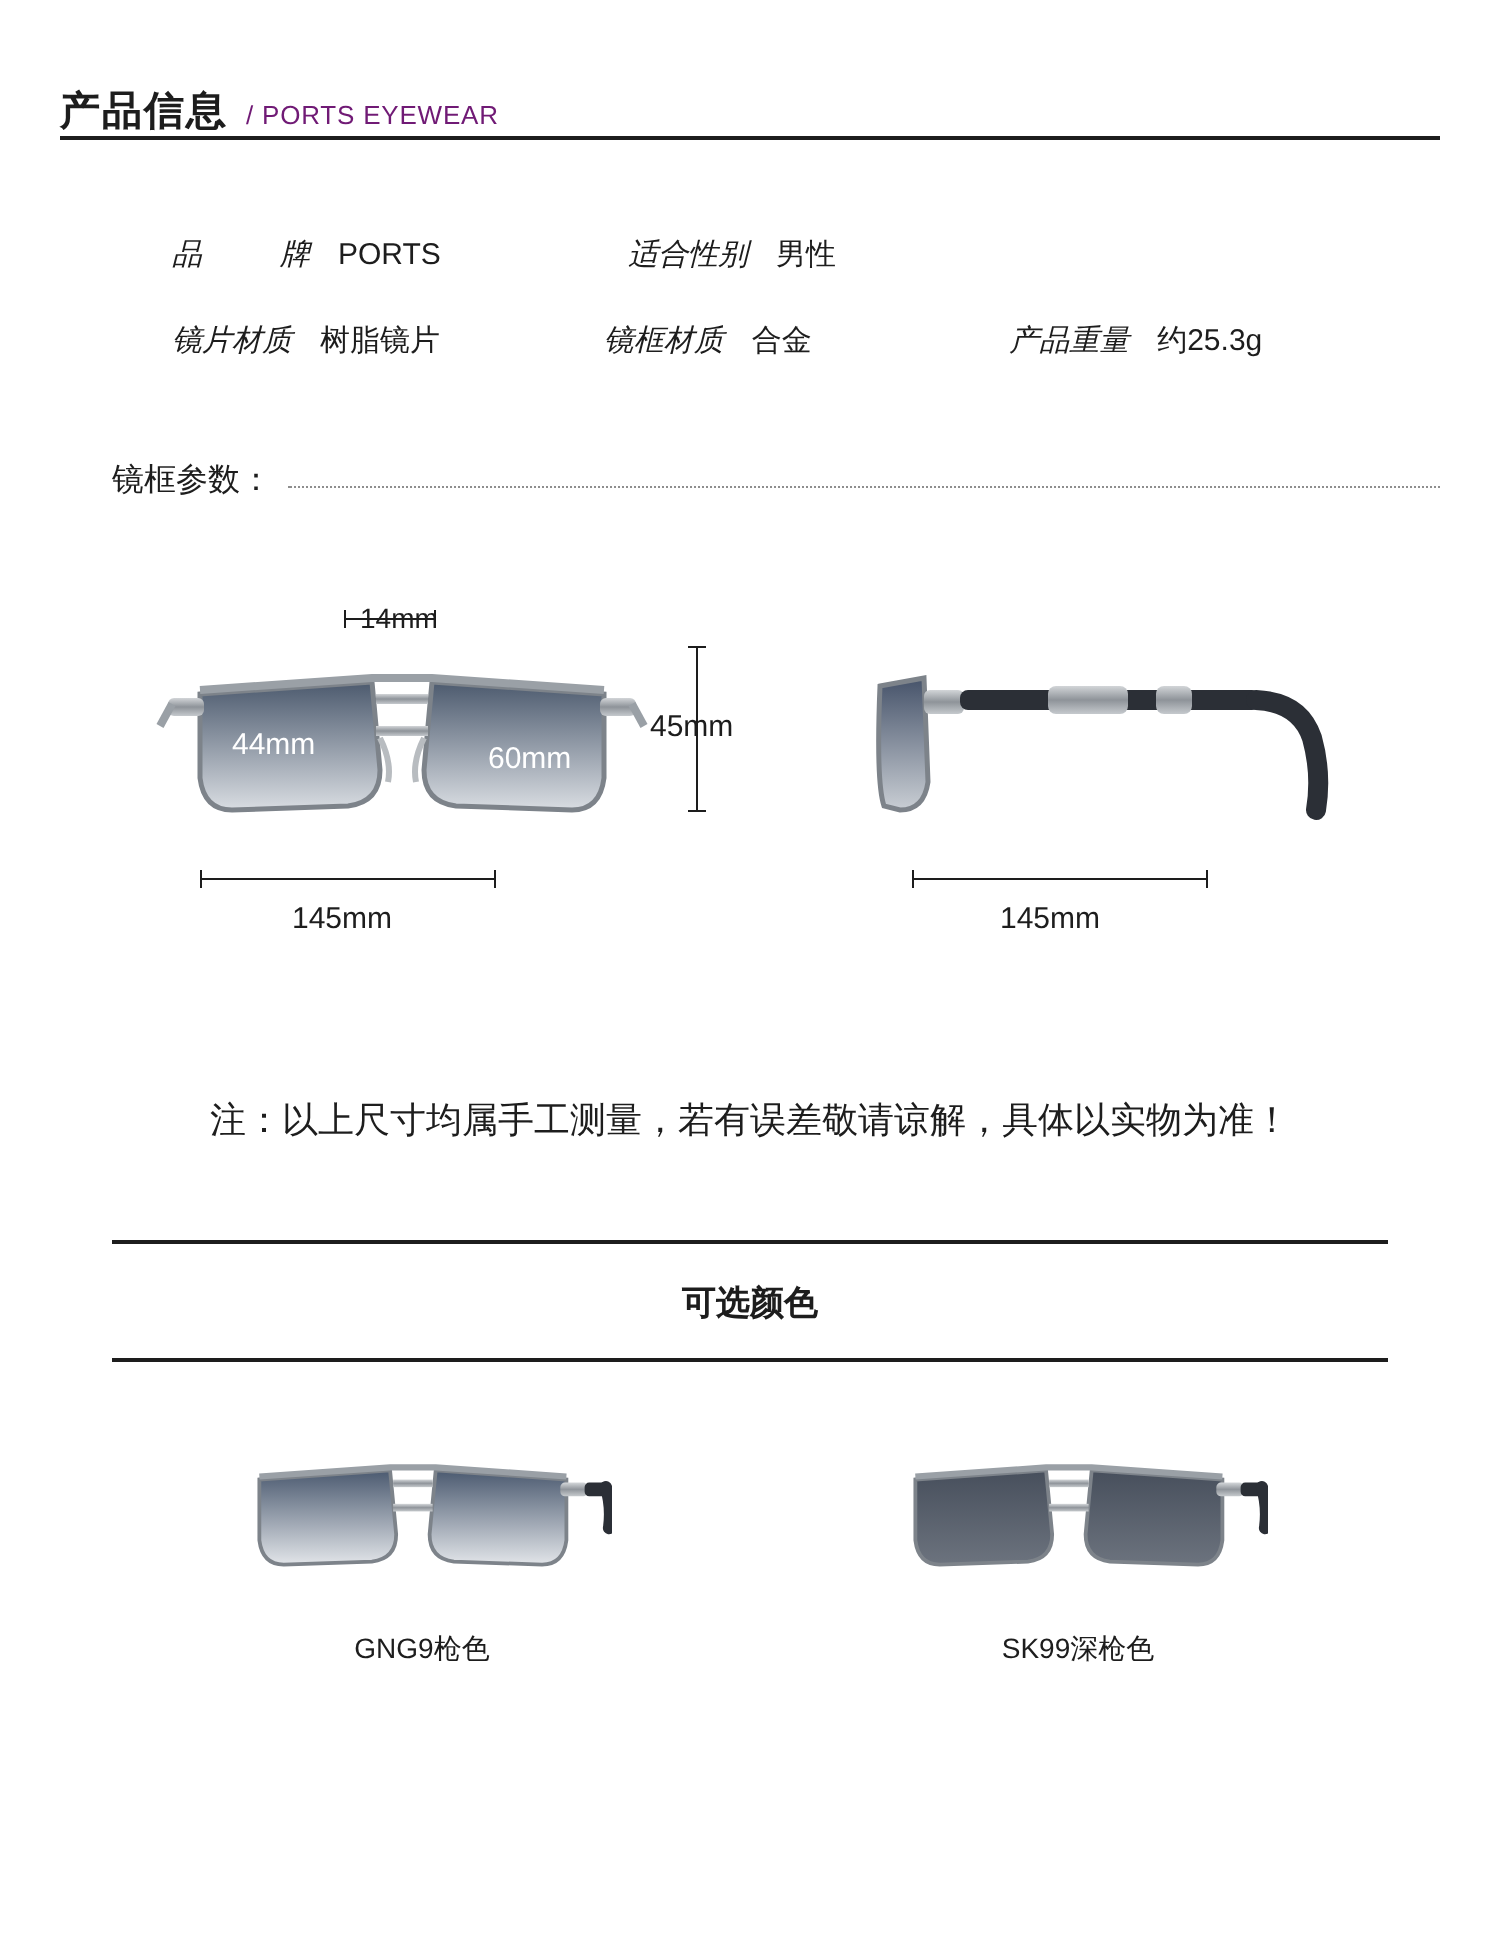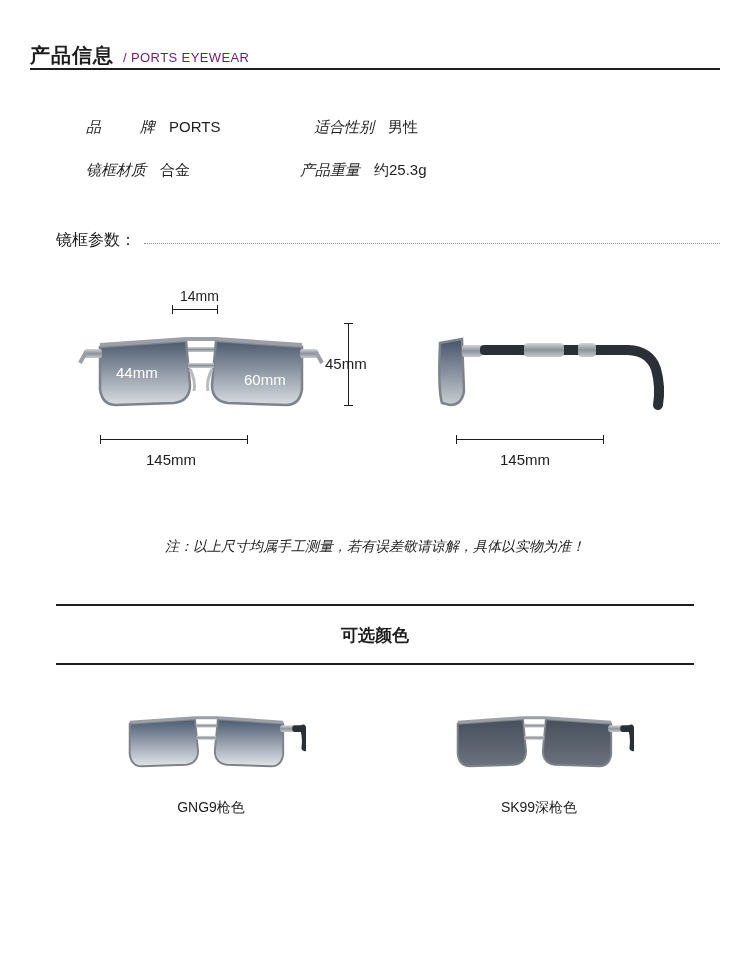--- a/index.html
+++ b/index.html
@@ -135,24 +135,23 @@
   }
   .cap-h {
     position: absolute;
     border-top: 1.5px solid #1d1d1d;
     width: 9px;
     height: 0;
   }
 
   .note {
     text-align: center;
-    font-size: 14px;
-    color: #1d1d1d;
-    margin-top: 2px;
-    font-style: italic;
+    font-size: 18px;
+    color: #1d1d1d;
+    margin-top: 12px;
   }
 
   
   .colors-wrap { margin-top: 48px; }
   .colors-rule {
     border-top: 2px solid #1d1d1d;
     margin: 0 56px;
   }
   .colors-title {
     text-align: center;
@@ -193,20 +192,24 @@
       <span class="info-label spaced">品　牌</span>
       <span class="info-value">PORTS</span>
     </div>
     <div class="info-cell c3">
       <span class="info-label">适合性别</span>
       <span class="info-value">男性</span>
     </div>
   </div>
 
   <div class="info-row">
+    <div class="info-cell c1">
+      <span class="info-label">镜片材质</span>
+      <span class="info-value">树脂镜片</span>
+    </div>
     <div class="info-cell c2">
       <span class="info-label">镜框材质</span>
       <span class="info-value">合金</span>
     </div>
     <div class="info-cell c3">
       <span class="info-label">产品重量</span>
       <span class="info-value">约25.3g</span>
     </div>
   </div>
 
@@ -247,21 +250,21 @@
 
     <rect x="6" y="30" width="18" height="9" rx="3" fill="url(#metal)"></rect>
     <rect x="222" y="30" width="18" height="9" rx="3" fill="url(#metal)"></rect>
     <path d="M8,33 L2,44" stroke="#9aa0a6" stroke-width="4" fill="none"></path>
     <path d="M238,33 L244,44" stroke="#9aa0a6" stroke-width="4" fill="none"></path>
 
     <path d="M112,50 Q118,62 116,72" stroke="#b8bcc0" stroke-width="3" fill="none"></path>
     <path d="M134,50 Q128,62 130,72" stroke="#b8bcc0" stroke-width="3" fill="none"></path>
   </svg>
 
-  <div class="dim-text" style="left:180px; top:7px;">14mm</div>
+  <div class="dim-text" style="left:180px; top:20px;">14mm</div>
   <div class="line-h" style="left:172px; top:28px; width:46px;"></div>
   <div class="cap-v" style="left:172px; top:24px;"></div>
   <div class="cap-v" style="left:217px; top:24px;"></div>
 
   <div class="dim-text white dim-big" style="left:116px; top:83px;">44mm</div>
 
   <div class="dim-text white dim-big" style="left:244px; top:90px;">60mm</div>
 
   <div class="line-v" style="left:348px; top:42px; height:82px;"></div>
   <div class="cap-h" style="left:344px; top:42px;"></div>

